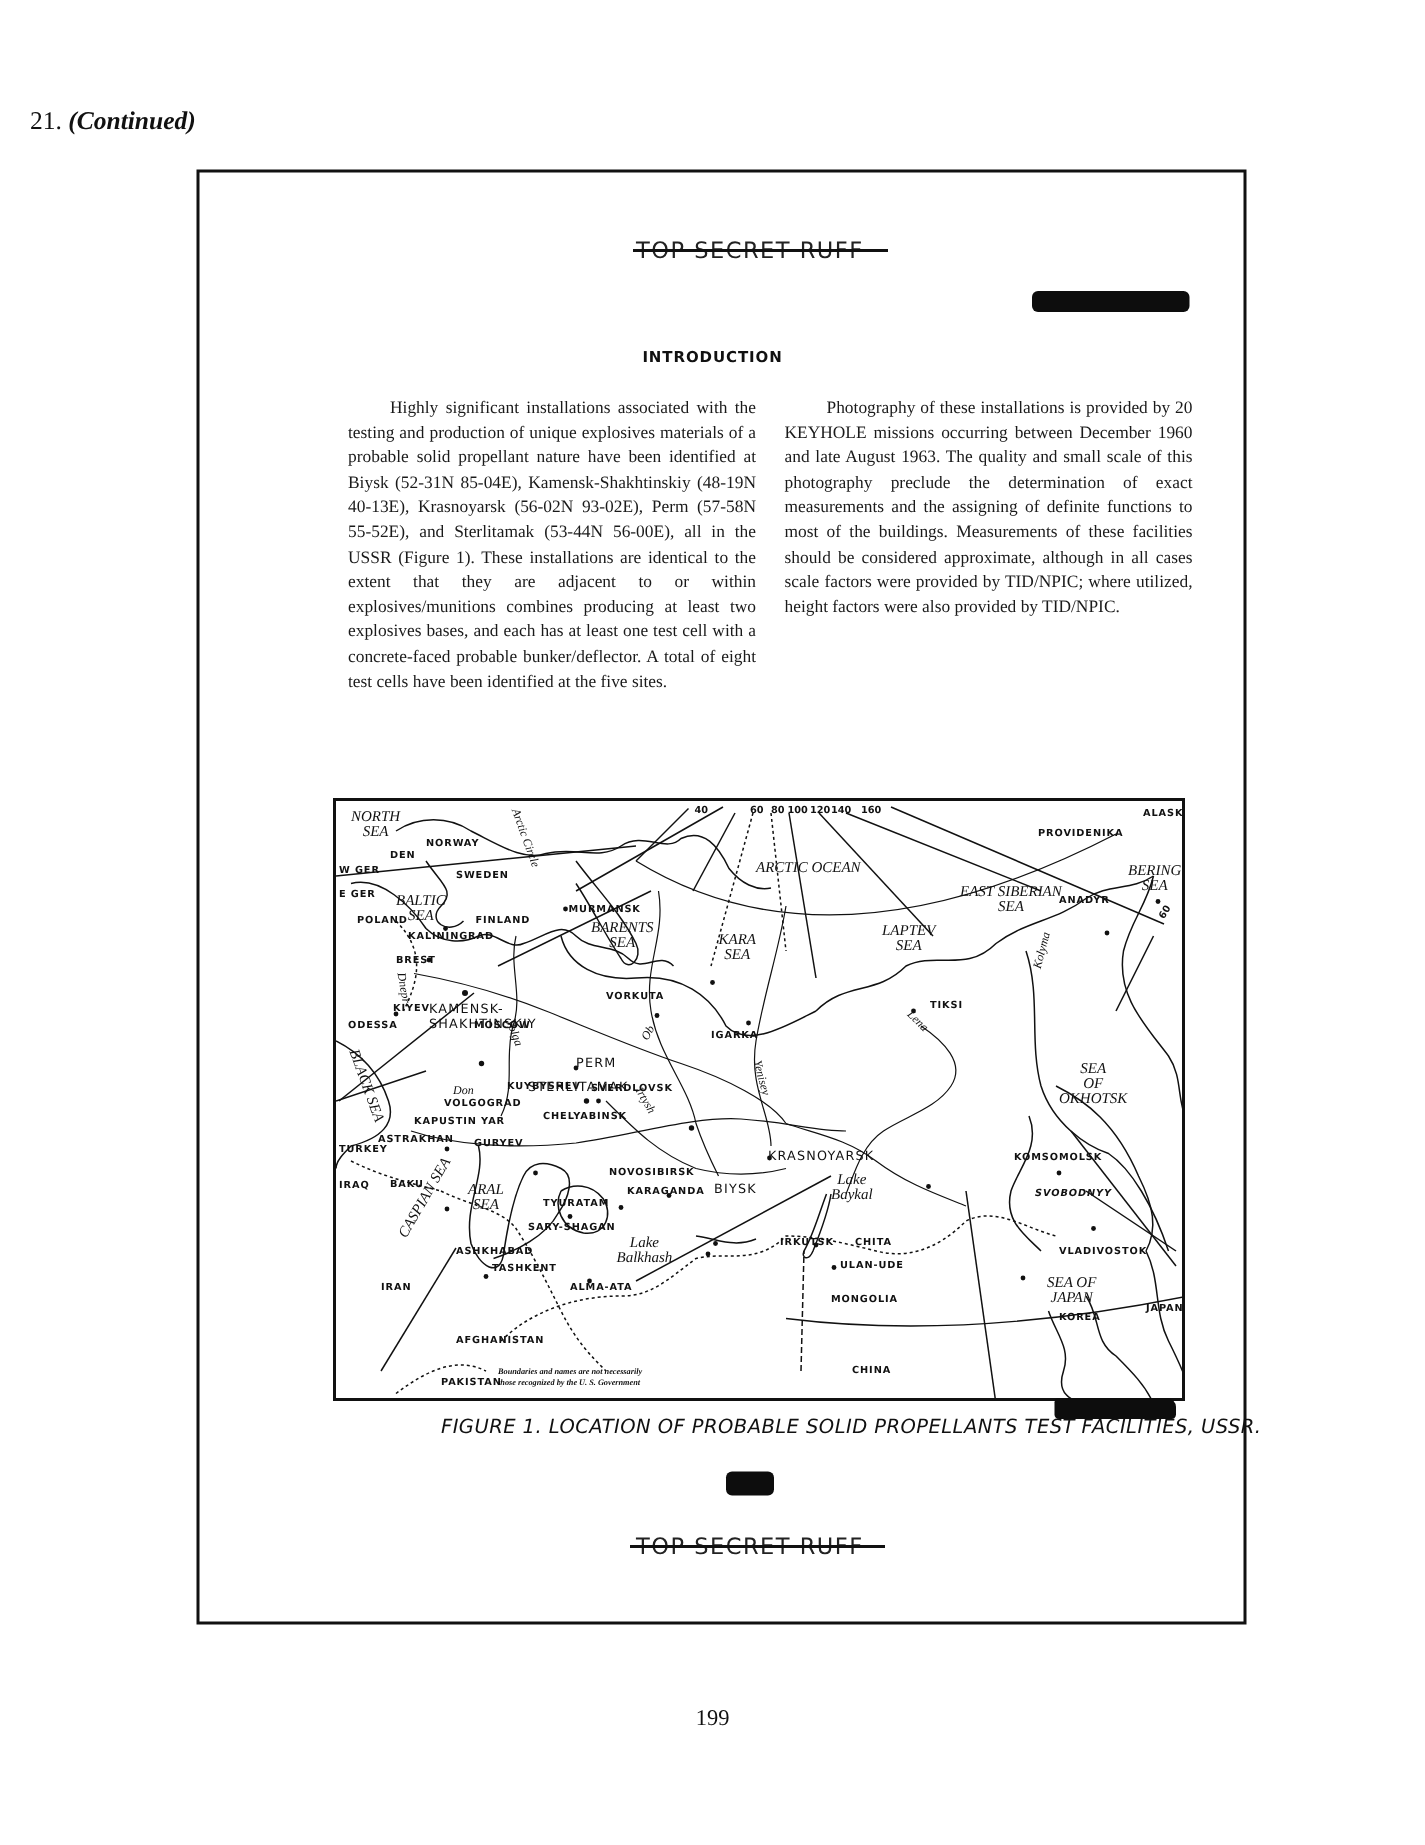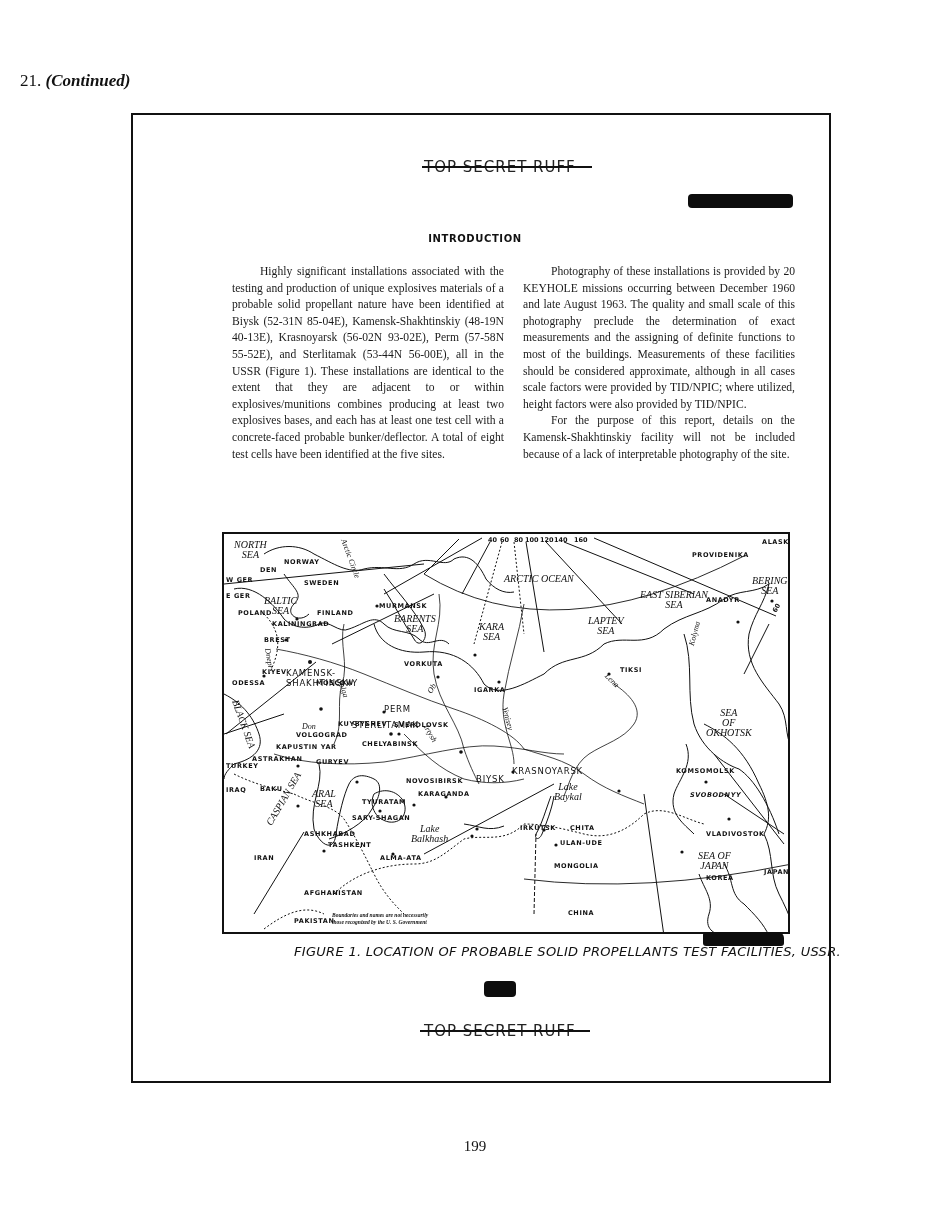--- a/index.html
+++ b/index.html
@@ -55,21 +55,20 @@
 
 <div class="redact" style="left:688px; top:194px; width:105px; height:14px;"></div>
 
 <div id="intro-heading" class="sans">INTRODUCTION</div>
 
 <div id="col-left" class="col serif">
   <p>Highly significant installations associated with the testing and production of unique explosives materials of a probable solid propellant nature have been identified at Biysk (52-31N 85-04E), Kamensk-Shakhtinskiy (48-19N 40-13E), Krasnoyarsk (56-02N 93-02E), Perm (57-58N 55-52E), and Sterlitamak (53-44N 56-00E), all in the USSR (Figure 1). These installations are identical to the extent that they are adjacent to or within explosives/munitions combines producing at least two explosives bases, and each has at least one test cell with a concrete-faced probable bunker/deflector. A total of eight test cells have been identified at the five sites.</p>
 </div>
 <div id="col-right" class="col serif">
   <p>Photography of these installations is provided by 20 KEYHOLE missions occurring between December 1960 and late August 1963. The quality and small scale of this photography preclude the determination of exact measurements and the assigning of definite functions to most of the buildings. Measurements of these facilities should be considered approximate, although in all cases scale factors were provided by TID/NPIC; where utilized, height factors were also provided by TID/NPIC.</p>
-  <p>For the purpose of this report, details on the Kamensk-Shakhtinskiy facility will not be included because of a lack of interpretable photography of the site.</p>
 </div>
 
 <div id="map" class="sans">
   <svg width="568" height="402" viewBox="0 0 568 402">
     <g fill="none" stroke="#111" stroke-width="1">
 
       <path d="M200 40 Q 330 120 520 22" stroke-width="0.9"></path>
 
       <path d="M300 345 Q 420 360 568 330" stroke-width="0.9"></path>
 
@@ -167,21 +166,21 @@
       <circle cx="395" cy="257" r="1.6"></circle>
       <circle cx="482" cy="248" r="1.6"></circle>
       <circle cx="458" cy="318" r="1.6"></circle>
       <circle cx="332" cy="311" r="1.6"></circle>
       <circle cx="320" cy="296" r="1.6"></circle>
       <circle cx="548" cy="67" r="1.6"></circle>
       <circle cx="514" cy="88" r="1.6"></circle>
     </g>
   </svg>
 
-  <span class="tick" style="left:264px; top:2px;">40</span>
+  <span class="tick" style="left:239px; top:2px;">40</span>
   <span class="tick" style="left:276px; top:2px;">60</span>
   <span class="tick" style="left:290px; top:2px;">80</span>
   <span class="tick" style="left:301px; top:2px;">100</span>
   <span class="tick" style="left:316px; top:2px;">120</span>
   <span class="tick" style="left:330px; top:2px;">140</span>
   <span class="tick" style="left:350px; top:2px;">160</span>
   <span class="tick" style="left:548px; top:70px; transform:rotate(-60deg);">60</span>
 
   <div class="sea" style="left:10px; top:6px;">
       <div>NORTH</div>
@@ -244,21 +243,21 @@
   <span class="river" style="left:272px; top:180px; transform:rotate(75deg);">Yenisey</span>
   <span class="river" style="left:380px; top:142px; transform:rotate(45deg);">Lena</span>
   <span class="river" style="left:458px; top:95px; transform:rotate(-75deg);">Kolyma</span>
   <span class="river" style="left:106px; top:20px; transform:rotate(70deg);">Arctic Circle</span>
 
   <span class="site" style="left:62px; top:134px;">KAMENSK-</span>
   <span class="site" style="left:62px; top:144px;">SHAKHTINSKIY</span>
   <span class="site" style="left:160px; top:170px;">PERM</span>
   <span class="site" style="left:128px; top:186px;">STERLITAMAK</span>
   <span class="site" style="left:288px; top:232px;">KRASNOYARSK</span>
-  <span class="site" style="left:252px; top:240px;">BIYSK</span>
+  <span class="site" style="left:252px; top:254px;">BIYSK</span>
 
   <span class="lbl" style="left:60px; top:24px;">NORWAY</span>
   <span class="lbl" style="left:36px; top:32px;">DEN</span>
   <span class="lbl" style="left:80px; top:45px;">SWEDEN</span>
   <span class="lbl" style="left:93px; top:75px;">FINLAND</span>
   <span class="lbl" style="left:2px; top:42px;">W GER</span>
   <span class="lbl" style="left:2px; top:58px;">E GER</span>
   <span class="lbl" style="left:14px; top:75px;">POLAND</span>
   <span class="lbl" style="left:48px; top:86px;">KALININGRAD</span>
   <span class="lbl" style="left:40px; top:102px;">BREST</span>

